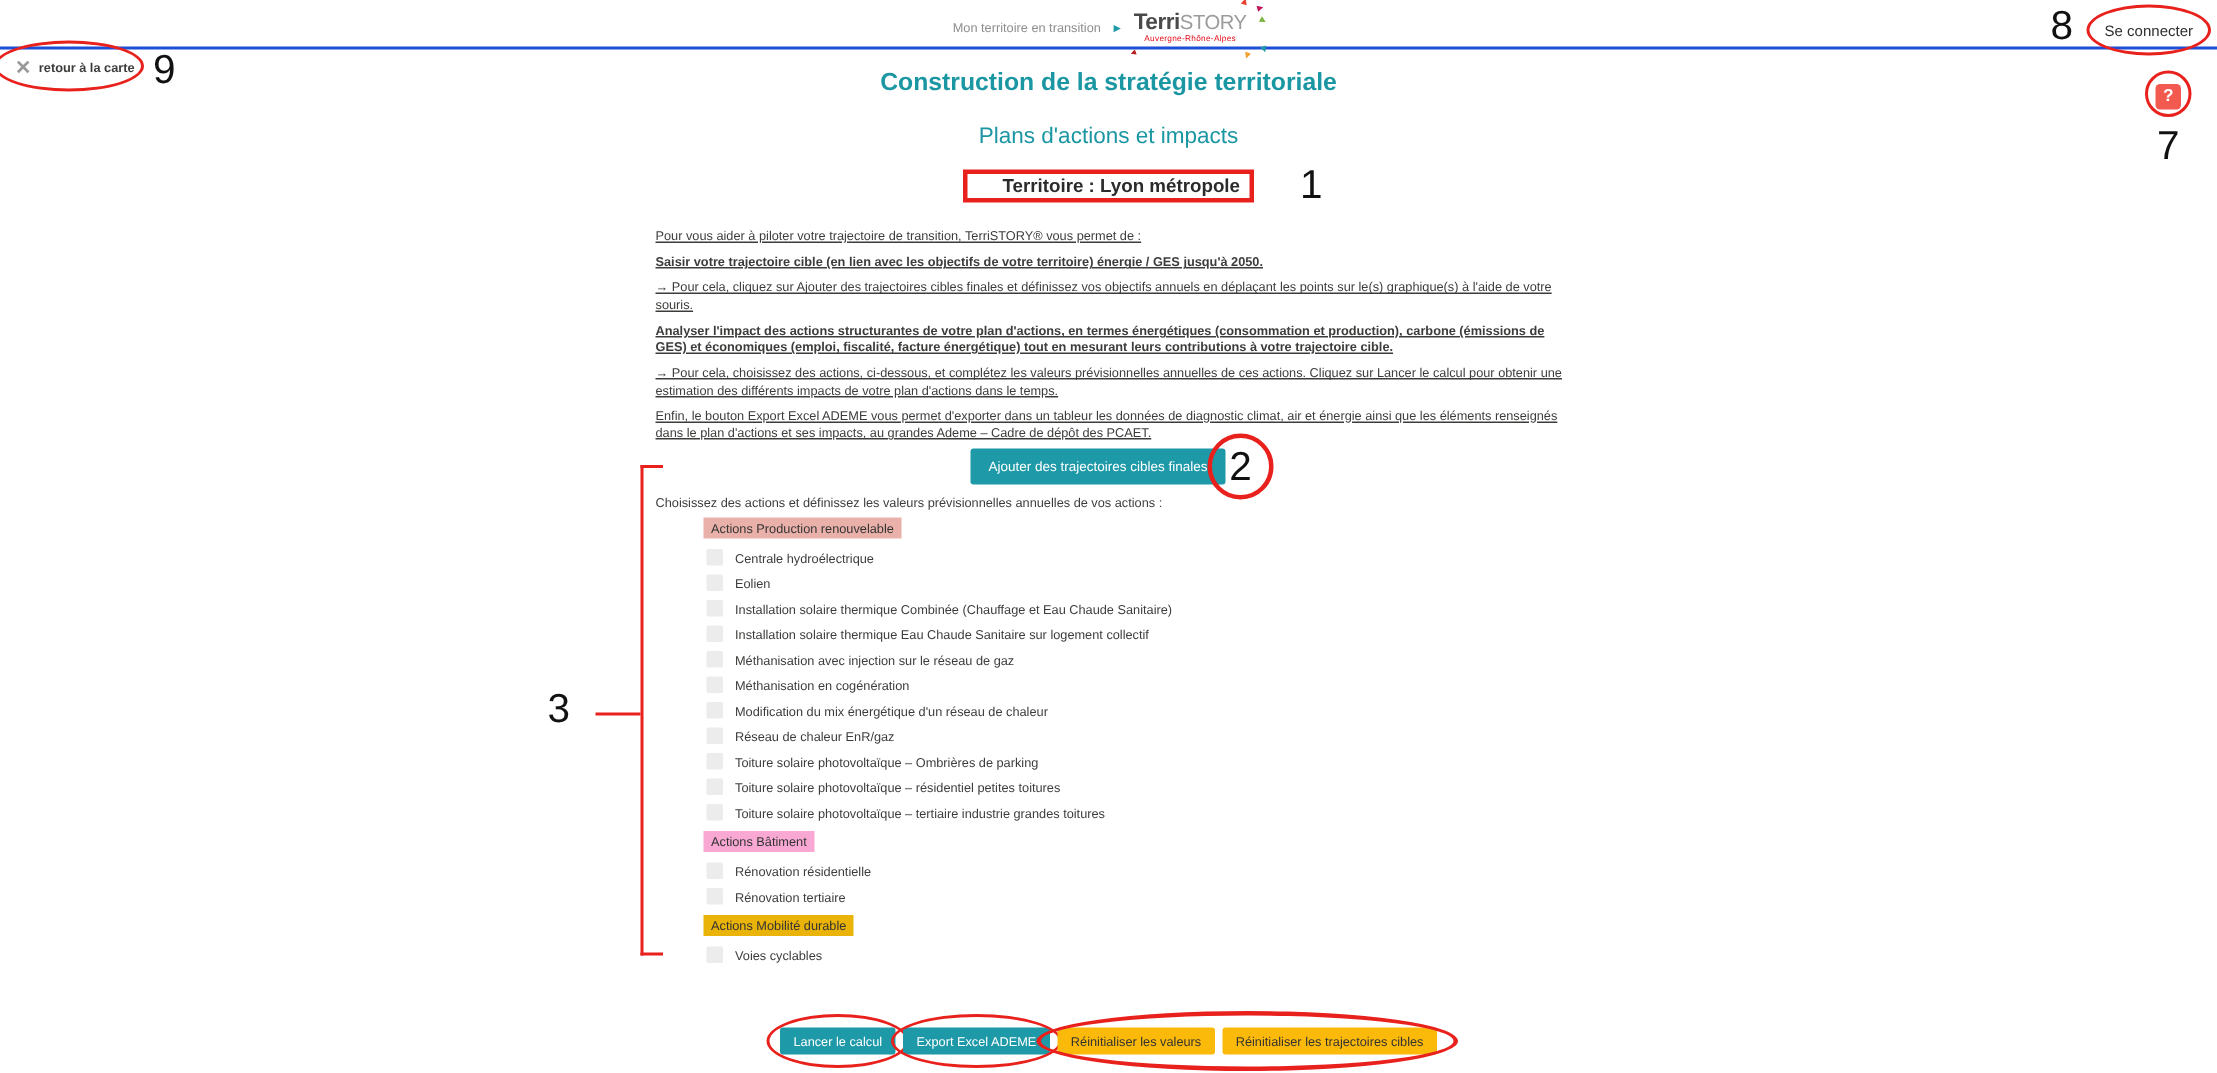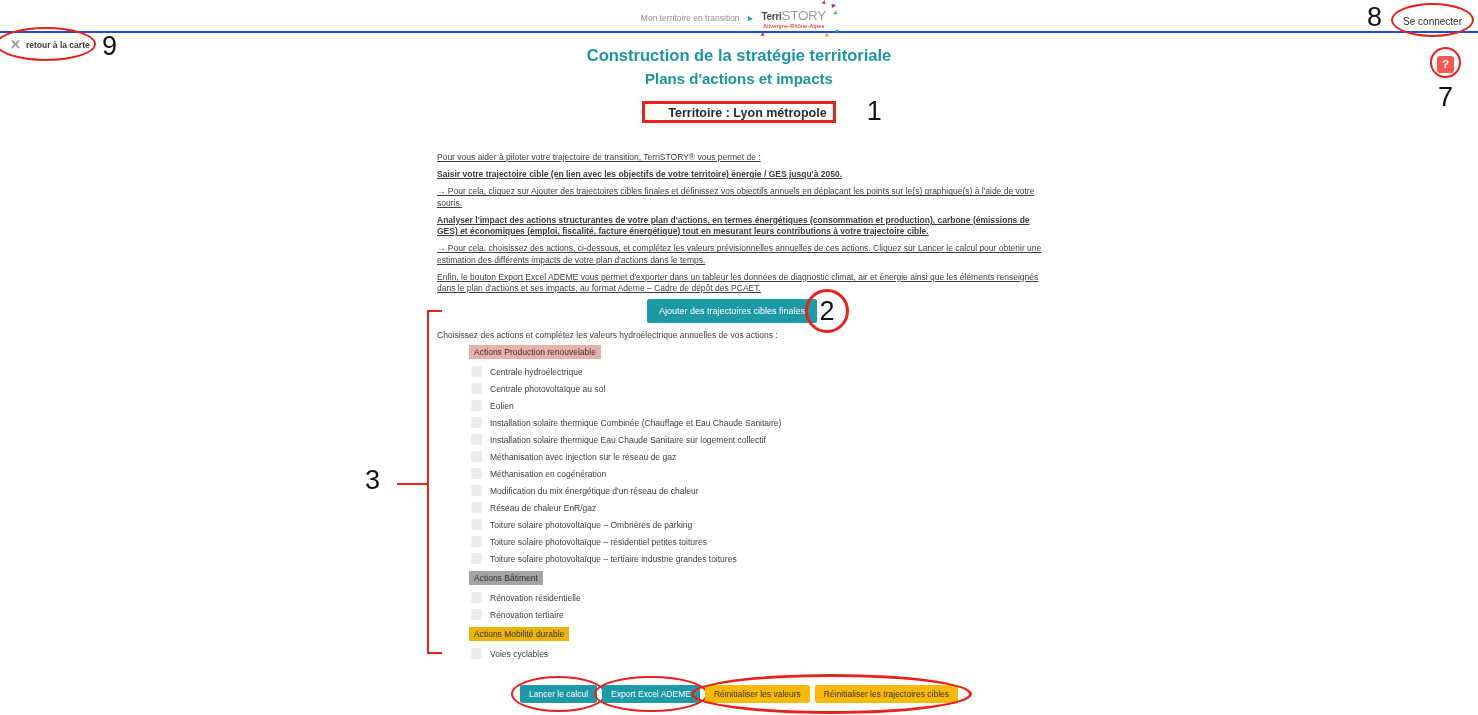--- a/index.html
+++ b/index.html
@@ -11,21 +11,21 @@
   body{
     position:relative; background:#fff; overflow:hidden;
     font-family:"Liberation Sans", sans-serif; color:var(--text);
   }
   
   .header{position:absolute;top:0;left:0;width:1478px;height:33px;background:#fff;border-bottom:2px solid #1d4ed8;}
   .logo{position:absolute;left:50%;top:7px;transform:translateX(-53%);display:flex;align-items:center;gap:7px;cursor:pointer;}
   .logo-tagline{font-size:8.5px;color:var(--graytext);white-space:nowrap;}
   .logo-arrow{font-size:8px;color:var(--teal);}
   .brand{position:relative;line-height:1;white-space:nowrap;}
-  .brand-terri{font-size:10px;font-weight:bold;color:#4a4a4a;letter-spacing:-0.3px;}
+  .brand-terri{font-size:15px;font-weight:bold;color:#4a4a4a;letter-spacing:-0.3px;}
   .brand-story{font-size:13.5px;color:#9c9c9c;letter-spacing:-0.3px;}
   .brand-region{font-size:5.5px;color:#e30613;text-align:center;margin-top:1px;letter-spacing:0.2px;}
   .tri{position:absolute;font-size:7px;line-height:1;}
   .tri::before{content:"▲";}
   .tri1{color:#e8402a;right:-2px;top:-9px;transform:rotate(18deg);}
   .tri2{color:#c2185b;right:-12px;top:-5px;transform:rotate(75deg);}
   .tri3{color:#7cb342;right:-14px;top:3px;transform:rotate(120deg);}
   .tri4{color:#f0a030;right:-4px;bottom:-10px;transform:rotate(200deg);}
   .tri5{color:#1e99a8;right:-15px;bottom:-6px;transform:rotate(160deg);}
   .tri6{color:#b71c1c;left:-3px;bottom:-8px;transform:rotate(250deg);font-size:6px;}
@@ -35,21 +35,21 @@
   .back-wrap{position:absolute;top:38px;left:10px;display:flex;align-items:center;gap:5px;cursor:pointer;}
   .back-x{font-size:13px;font-weight:bold;color:#9a9a9a;line-height:1;}
   .back-label{font-size:8.5px;font-weight:bold;color:#3c3c3b;white-space:nowrap;}
   
   .help-wrap{position:absolute;left:1437px;top:54px;}
   .help-box{width:17px;height:17px;background:var(--help);color:#fff;border-radius:3px;
     font-size:11.5px;font-weight:bold;text-align:center;line-height:17px;cursor:pointer;border:none;font-family:inherit;}
   
   .titles{position:absolute;top:46px;left:0;width:100%;text-align:center;}
   .h1{font-size:16.5px;font-weight:bold;color:#1b96a3;}
-  .h2{font-size:15px;font-weight:bold;color:#1b96a3;margin-top:5px;}
+  .h2{font-size:15px;font-weight:normal;color:#1b96a3;margin-top:17px;}
   .territory-row{margin-top:14px;}
   .territory-wrap{position:relative;display:inline-block;padding:2px 9px;}
   .territory{font-size:12.5px;font-weight:bold;color:#2b2b2b;white-space:nowrap;margin-left:17px;}
   
   .intro{position:absolute;top:152px;left:437px;width:612px;font-size:8.5px;line-height:1.32;text-decoration:underline;}
   .intro p{margin:0 0 6px 0;}
   .intro p.b{font-weight:bold;}
   
   .add-row{position:absolute;top:299px;left:0;width:100%;text-align:center;}
   .btn{border:none;cursor:pointer;border-radius:2px;font-family:inherit;white-space:nowrap;}
@@ -139,44 +139,40 @@
     </span>
   </div>
 </div>
 
 <div class="intro">
   <p>Pour vous aider à piloter votre trajectoire de transition, TerriSTORY® vous permet de :</p>
   <p class="b">Saisir votre trajectoire cible (en lien avec les objectifs de votre territoire) énergie / GES jusqu'à 2050.</p>
   <p>→ Pour cela, cliquez sur Ajouter des trajectoires cibles finales et définissez vos objectifs annuels en déplaçant les points sur le(s) graphique(s) à l'aide de votre souris.</p>
   <p class="b">Analyser l'impact des actions structurantes de votre plan d'actions, en termes énergétiques (consommation et production), carbone (émissions de GES) et économiques (emploi, fiscalité, facture énergétique) tout en mesurant leurs contributions à votre trajectoire cible.</p>
   <p>→ Pour cela, choisissez des actions, ci-dessous, et complétez les valeurs prévisionnelles annuelles de ces actions. Cliquez sur Lancer le calcul pour obtenir une estimation des différents impacts de votre plan d'actions dans le temps.</p>
-  <p>Enfin, le bouton Export Excel ADEME vous permet d'exporter dans un tableur les données de diagnostic climat, air et énergie ainsi que les éléments renseignés dans le plan d'actions et ses impacts, au format Ademe – Cadre de dépôt des PCAET.</p>
+  <p>Enfin, le bouton Export Excel ADEME vous permet d'exporter dans un tableur les données de diagnostic climat, air et énergie ainsi que les éléments renseignés dans le plan d'actions et ses impacts, au grandes Ademe – Cadre de dépôt des PCAET.</p>
 </div>
 
 <div class="add-row">
   <button class="btn btn-teal btn-add">Ajouter des trajectoires cibles finales</button>
   <div class="ann2">
     <span class="ann-num">2</span>
   </div>
 </div>
 
 <div class="actions-block">
-  <div class="choose-label">Choisissez des actions et complétez les valeurs hydroélectrique annuelles de vos actions :</div>
+  <div class="choose-label">Choisissez des actions et définissez les valeurs prévisionnelles annuelles de vos actions :</div>
   <div class="action-list">
       <div class="action-category" style="background: rgb(233, 177, 169);">Actions Production renouvelable</div>
       <div class="action-item">
     <span class="checkbox"></span>
     <span class="action-item-label">Centrale hydroélectrique</span>
   </div>
       <div class="action-item">
     <span class="checkbox"></span>
-    <span class="action-item-label">Centrale photovoltaïque au sol</span>
-  </div>
-      <div class="action-item">
-    <span class="checkbox"></span>
     <span class="action-item-label">Eolien</span>
   </div>
       <div class="action-item">
     <span class="checkbox"></span>
     <span class="action-item-label">Installation solaire thermique Combinée (Chauffage et Eau Chaude Sanitaire)</span>
   </div>
       <div class="action-item">
     <span class="checkbox"></span>
     <span class="action-item-label">Installation solaire thermique Eau Chaude Sanitaire sur logement collectif</span>
   </div>
@@ -201,21 +197,21 @@
     <span class="action-item-label">Toiture solaire photovoltaïque – Ombrières de parking</span>
   </div>
       <div class="action-item">
     <span class="checkbox"></span>
     <span class="action-item-label">Toiture solaire photovoltaïque – résidentiel petites toitures</span>
   </div>
       <div class="action-item">
     <span class="checkbox"></span>
     <span class="action-item-label">Toiture solaire photovoltaïque – tertiaire industrie grandes toitures</span>
   </div>
-      <div class="action-category" style="background: #a3a3a3;">Actions Bâtiment</div>
+      <div class="action-category" style="background: #f9a8d4;">Actions Bâtiment</div>
       <div class="action-item">
     <span class="checkbox"></span>
     <span class="action-item-label">Rénovation résidentielle</span>
   </div>
       <div class="action-item">
     <span class="checkbox"></span>
     <span class="action-item-label">Rénovation tertiaire</span>
   </div>
       <div class="action-category" style="background: #eab308;">Actions Mobilité durable</div>
       <div class="action-item">

